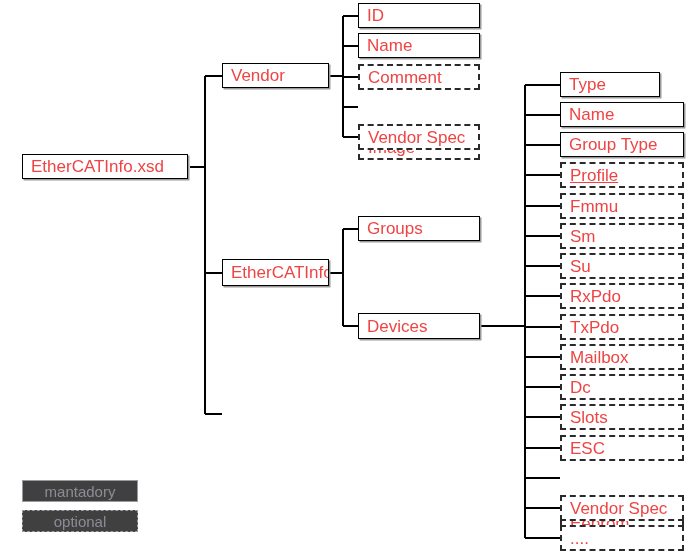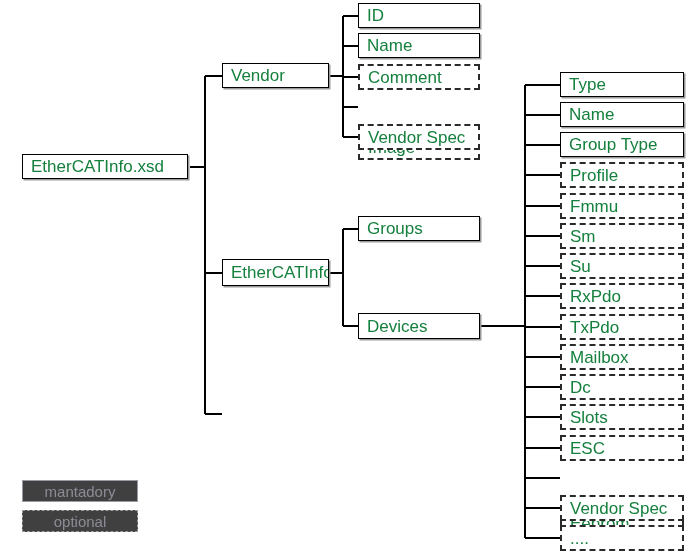--- a/index.html
+++ b/index.html
@@ -22,21 +22,21 @@
     position: absolute;
     left: 0;
     top: 0;
     width: 688px;
     height: 557px;
   }
   .node {
     position: absolute;
     box-sizing: border-box;
     background: #ffffff;
-    color: #15803d;
+    color: #ef4444;
     font-size: 17px;
     line-height: 1;
     display: flex;
     align-items: center;
     padding-left: 8px;
     white-space: nowrap;
     overflow: hidden;
   }
   .node.mandatory {
     border: 1px solid #000000;
@@ -124,24 +124,24 @@
   </div>
 
   <div>
     <div class="node mandatory" style="left: 222px; top: 259px; width: 107px; height: 27px;">EtherCATInfo</div>
     <div class="node mandatory" style="left: 358px; top: 216px; width: 122px; height: 25px;">Groups</div>
     <div class="node mandatory" style="left: 358px; top: 313px; width: 122px; height: 26px;">Devices</div>
   </div>
 
 
   <div>
-    <div class="node mandatory" style="left: 560px; top: 72px; width: 124px; height: 25px;">Type</div>
+    <div class="node mandatory" style="left: 560px; top: 72px; width: 100px; height: 25px;">Type</div>
     <div class="node mandatory" style="left: 560px; top: 102px; width: 124px; height: 25px;">Name</div>
     <div class="node mandatory" style="left: 560px; top: 132px; width: 124px; height: 25px;">Group Type</div>
-    <div class="node optional" style="left: 560px; top: 162px; width: 124px; height: 26px;">Profile</div>
+    <div class="node optional" style="left: 560px; top: 162px; width: 124px; height: 26px; text-decoration: underline;">Profile</div>
     <div class="node optional" style="left: 560px; top: 193px; width: 124px; height: 26px;">Fmmu</div>
     <div class="node optional" style="left: 560px; top: 223px; width: 124px; height: 26px;">Sm</div>
     <div class="node optional" style="left: 560px; top: 253px; width: 124px; height: 26px;">Su</div>
     <div class="node optional" style="left: 560px; top: 283px; width: 124px; height: 26px;">RxPdo</div>
     <div class="node optional" style="left: 560px; top: 314px; width: 124px; height: 26px;">TxPdo</div>
     <div class="node optional" style="left: 560px; top: 344px; width: 124px; height: 26px;">Mailbox</div>
     <div class="node optional" style="left: 560px; top: 374px; width: 124px; height: 26px;">Dc</div>
     <div class="node optional" style="left: 560px; top: 404px; width: 124px; height: 26px;">Slots</div>
     <div class="node optional" style="left: 560px; top: 435px; width: 124px; height: 26px;">ESC</div>
     <div class="node optional" style="left: 560px; top: 465px; width: 124px; height: 26px; margin-top: 45px;">Eeprom</div>

